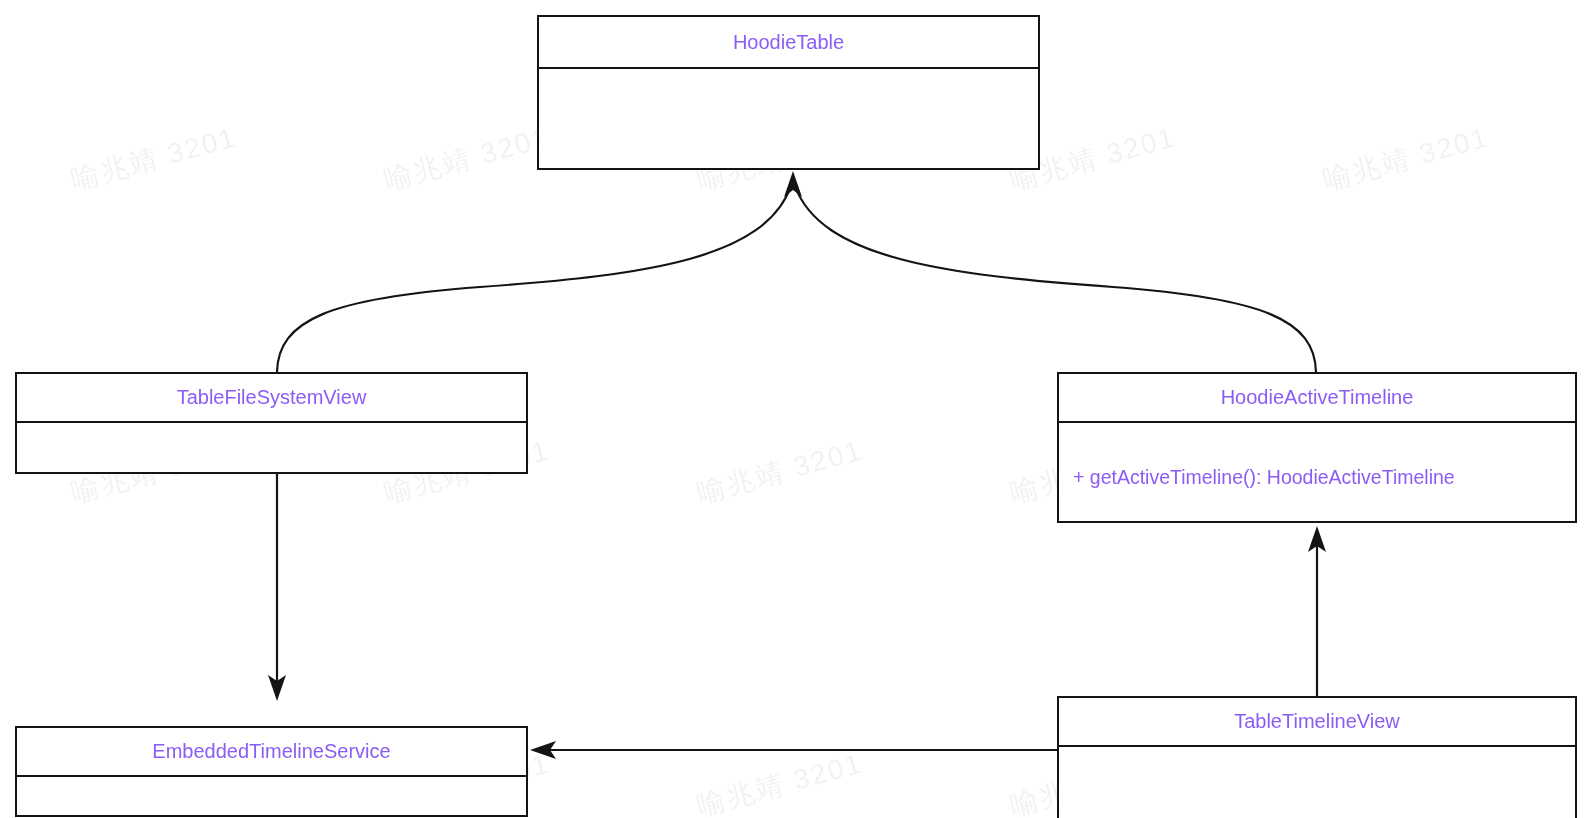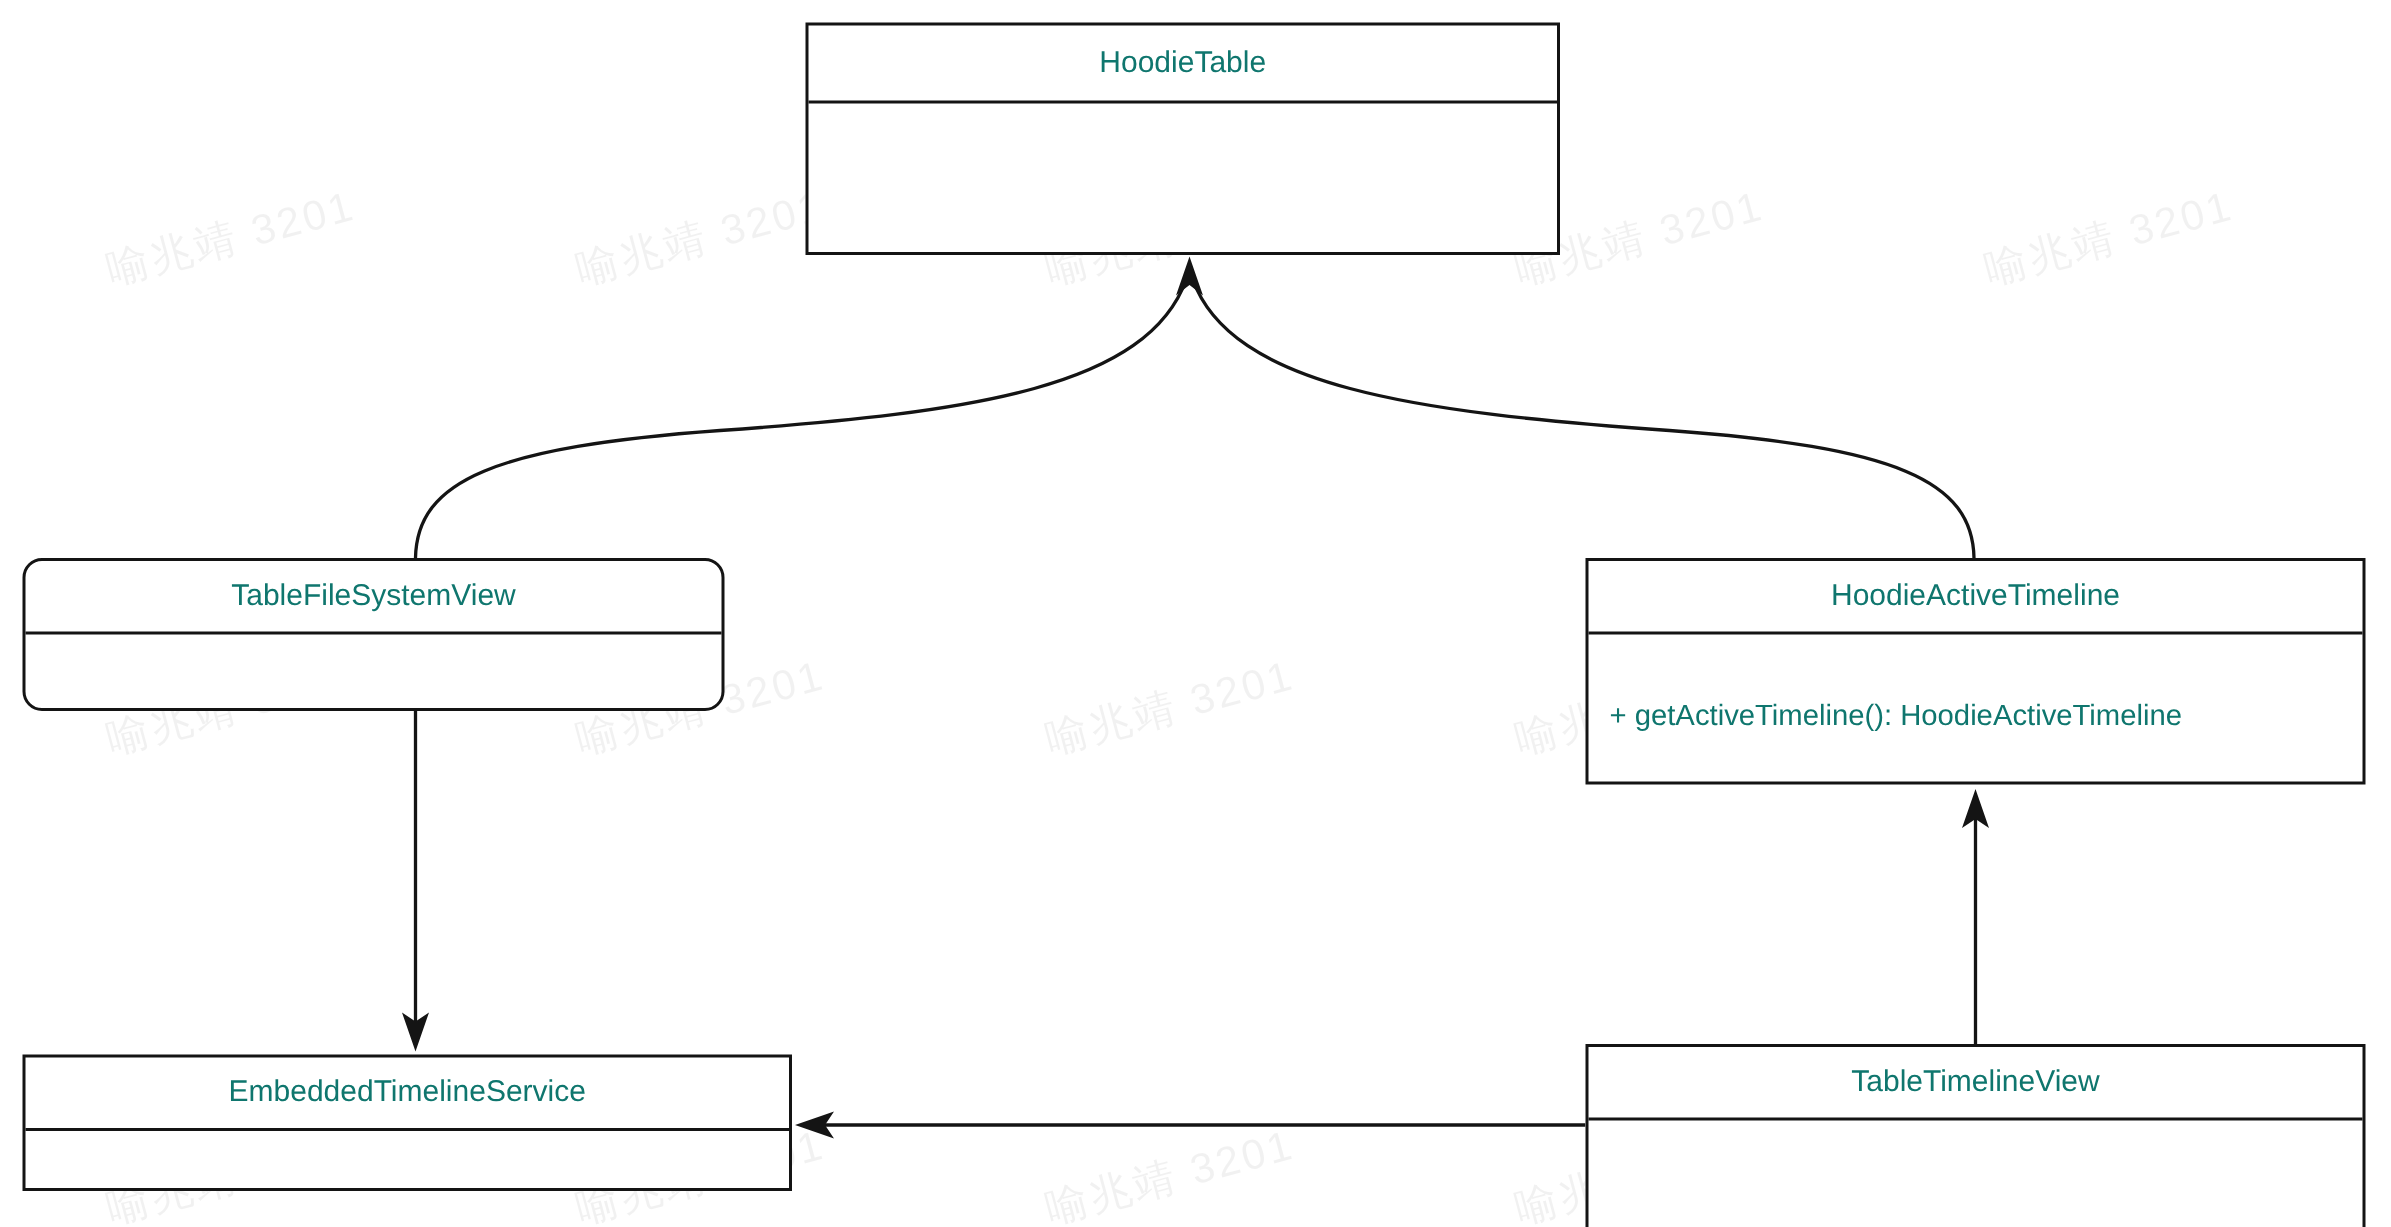--- a/index.html
+++ b/index.html
@@ -60,21 +60,21 @@
     stroke: none;
   }
 
   
   .uml-class {
     position: absolute;
     box-sizing: border-box;
     border: 2px solid #141414;
     background: #ffffff;
     z-index: 2;
-    color: #0f766e;
+    color: #8b5cf6;
   }
   .uml-class .title {
     box-sizing: border-box;
     border-bottom: 2px solid #141414;
     display: flex;
     align-items: center;
     justify-content: center;
     font-size: 20px;
     white-space: nowrap;
   }
@@ -88,29 +88,29 @@
   }
   .uml-class .method {
     white-space: nowrap;
   }
 
   
   #box-hoodie-table        { left: 537px;  top: 15px;  width: 503px; height: 155px; }
   #box-hoodie-table .title { height: 52px; }
   #box-hoodie-table .body  { height: 99px; }
 
-  #box-table-file-system-view        { left: 15px; top: 372px; width: 468px; height: 102px; border-radius: 13px; }
+  #box-table-file-system-view        { left: 15px; top: 372px; width: 513px; height: 102px; }
   #box-table-file-system-view .title { height: 49px; }
   #box-table-file-system-view .body  { height: 49px; }
 
   #box-hoodie-table-meta-client        { left: 1057px; top: 372px; width: 520px; height: 151px; }
   #box-hoodie-table-meta-client .title { height: 49px; }
   #box-hoodie-table-meta-client .body  { height: 108px; }
 
-  #box-embedded-timeline-service        { left: 15px; top: 703px; width: 513px; height: 91px; }
+  #box-embedded-timeline-service        { left: 15px; top: 726px; width: 513px; height: 91px; }
   #box-embedded-timeline-service .title { height: 49px; }
   #box-embedded-timeline-service .body  { height: 38px; }
 
   #box-table-timeline-view        { left: 1057px; top: 696px; width: 520px; height: 126px; }
   #box-table-timeline-view .title { height: 49px; }
   #box-table-timeline-view .body  { height: 51px; }
 </style>
 </head>
 <body>
 

